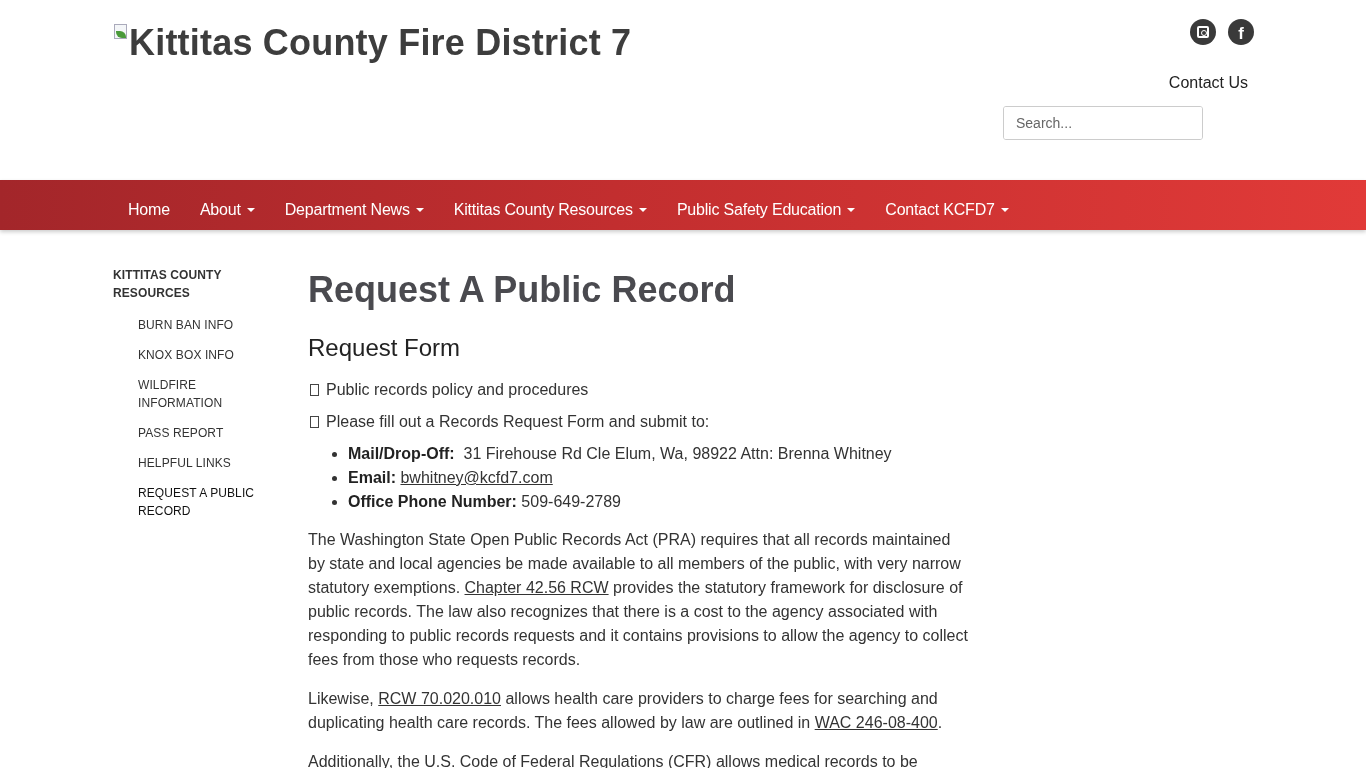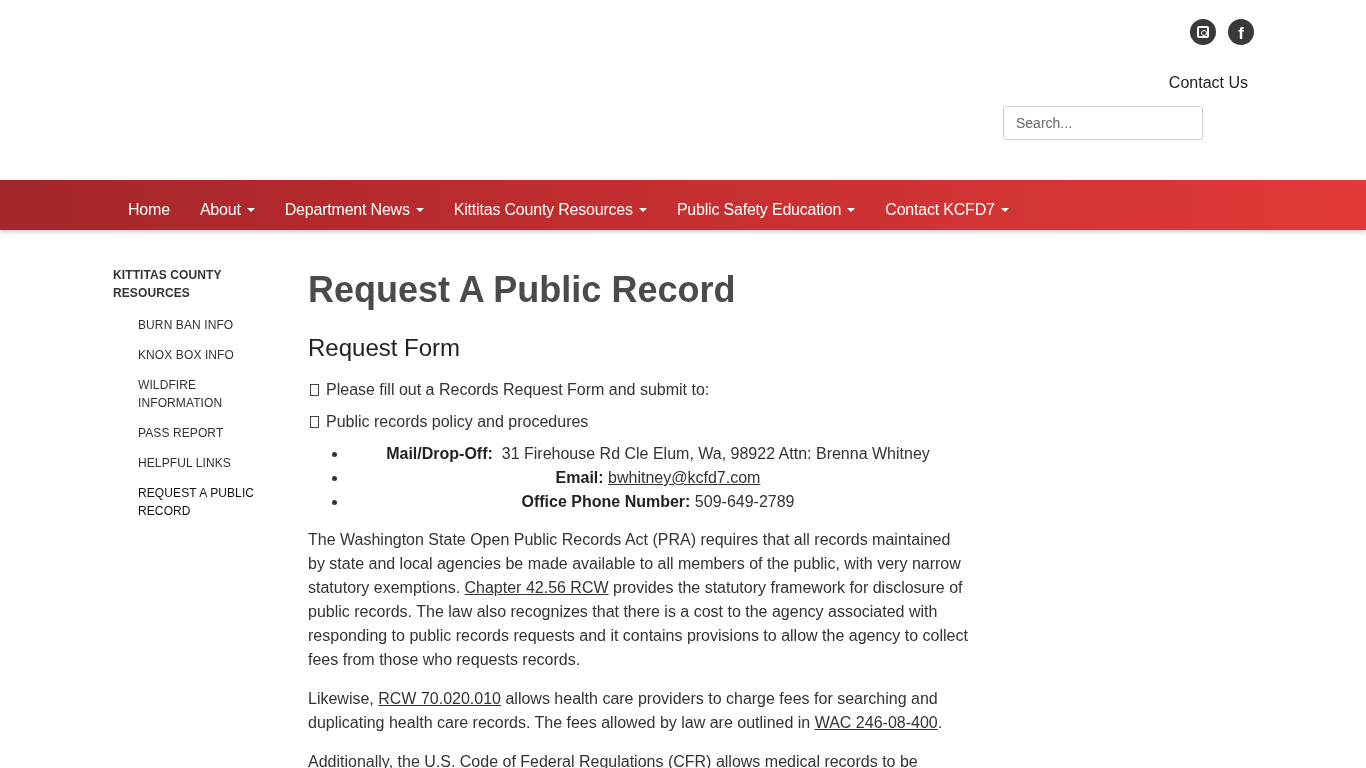--- a/index.html
+++ b/index.html
@@ -35,30 +35,37 @@
     .side-title { font-size: 12px; font-weight: bold; color: #333; line-height: 18px; text-transform: uppercase; letter-spacing: 0.1px; margin-bottom: 14px; }
     .side-list { list-style: none; padding-left: 25px; }
     .side-item { font-size: 12px; color: #333; line-height: 18px; margin-bottom: 12px; text-transform: uppercase; cursor: pointer; letter-spacing: 0.1px; }
     .side-item.active { color: #111; }
 
     .main { position: absolute; left: 308px; top: 266px; width: 660px; }
     .page-title { font-size: 36px; font-weight: bold; color: #4a4a4f; line-height: 48px; margin-bottom: 22px; }
     .section-title { font-size: 24px; font-weight: normal; color: #222; line-height: 24px; margin-bottom: 18px; }
     .line { font-size: 16px; color: #333; line-height: 24px; margin-bottom: 8px; display: flex; align-items: center; }
     .box-glyph { display: inline-block; width: 9px; height: 12px; border: 1px solid #444; margin-right: 7px; margin-left: 2px; }
-    .contact-list { padding-left: 40px; margin-bottom: 14px; text-align: center; }
+    .contact-list { padding-left: 40px; margin-bottom: 14px; }
     .contact-list li { font-size: 16px; line-height: 24px; color: #333; }
     .contact-list b { color: #222; }
     .para { font-size: 16px; line-height: 24px; color: #333; margin-bottom: 15px; }
     a.ul { color: #333; text-decoration: underline; }
   </style>
 </head>
 <body>
 
 <header class="site-header">
+  <div class="logo">
+    <span class="broken-img">
+        <span class="page"></span>
+        <span class="leaf"></span>
+      </span>
+    <span class="logo-text">Kittitas County Fire District 7</span>
+  </div>
 
   <div class="social">
     <div class="social-btn">
       <span class="ig-glyph"></span>
     </div>
     <div class="social-btn">
       <span class="fb-glyph">f</span>
     </div>
   </div>
 
@@ -109,25 +116,25 @@
     <li class="side-item active" style="width:125px;">Request A Public Record</li>
   </ul>
 </aside>
 
 <main class="main">
   <h1 class="page-title">Request A Public Record</h1>
   <h2 class="section-title">Request Form</h2>
 
   <div class="line">
     <span class="box-glyph"></span>
-    <span>Please fill out a Records Request Form and submit to:</span>
+    <span>Public records policy and procedures</span>
   </div>
   <div class="line">
     <span class="box-glyph"></span>
-    <span>Public records policy and procedures</span>
+    <span>Please fill out a Records Request Form and submit to:</span>
   </div>
 
   <ul class="contact-list">
     <li>
       <b>Mail/Drop-Off:</b>&nbsp; <span>31 Firehouse Rd Cle Elum, Wa, 98922 Attn: Brenna Whitney</span>
     </li>
     <li>
       <b>Email:</b> <a class="ul" href="#">bwhitney@kcfd7.com</a>
     </li>
     <li>

